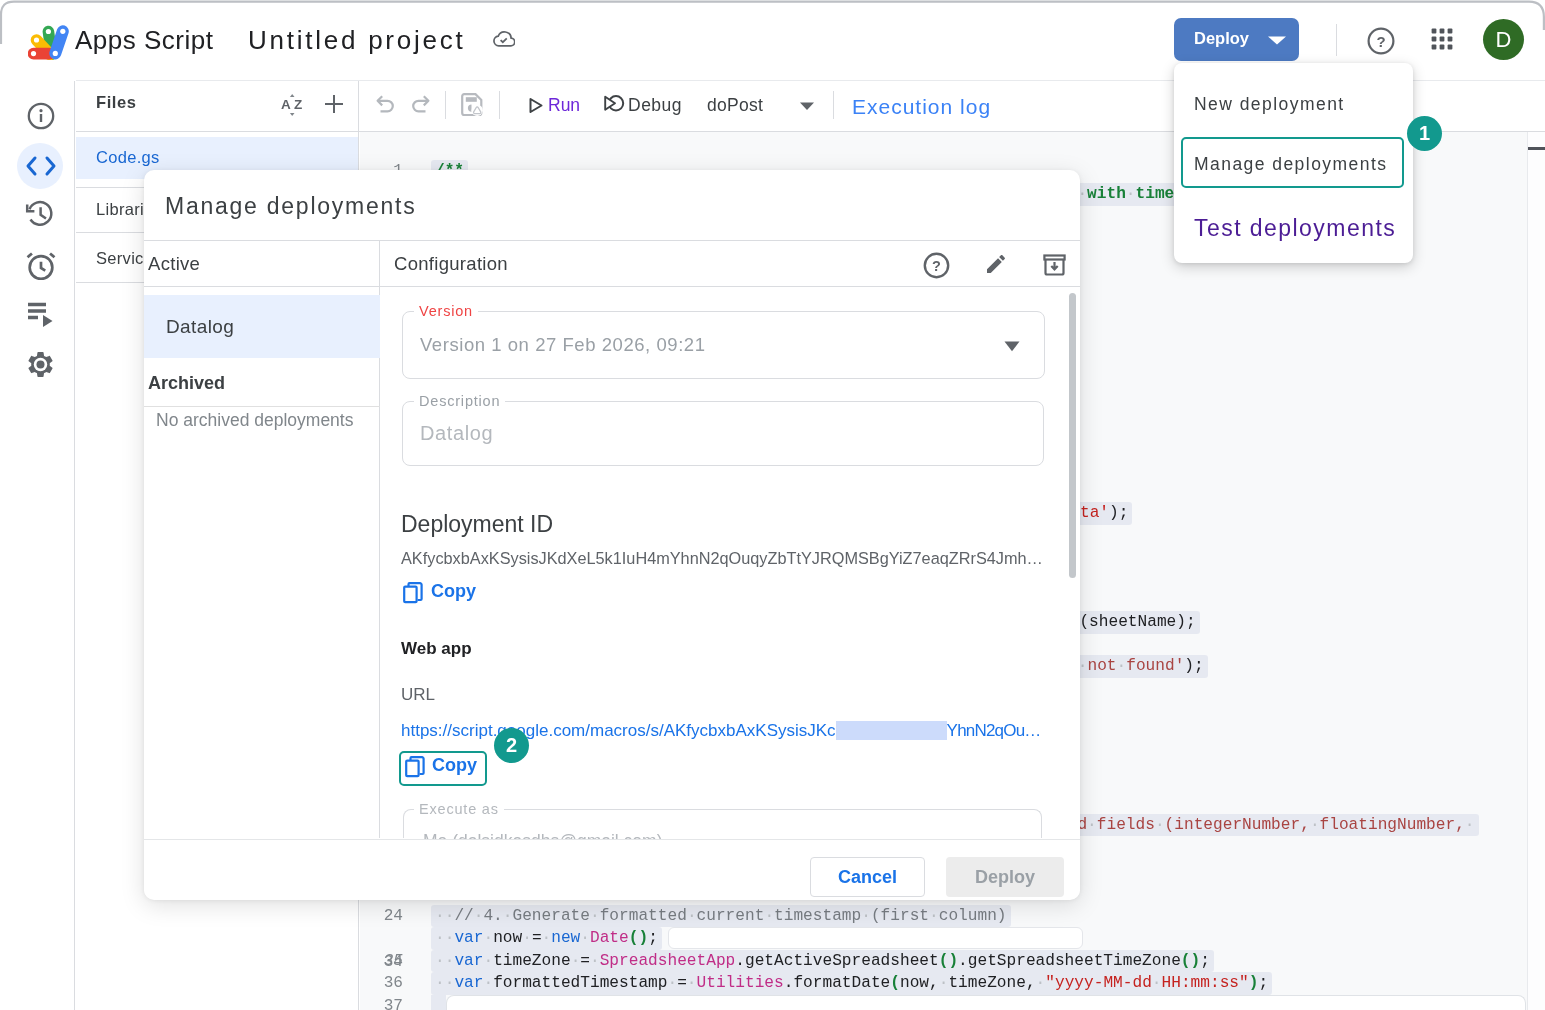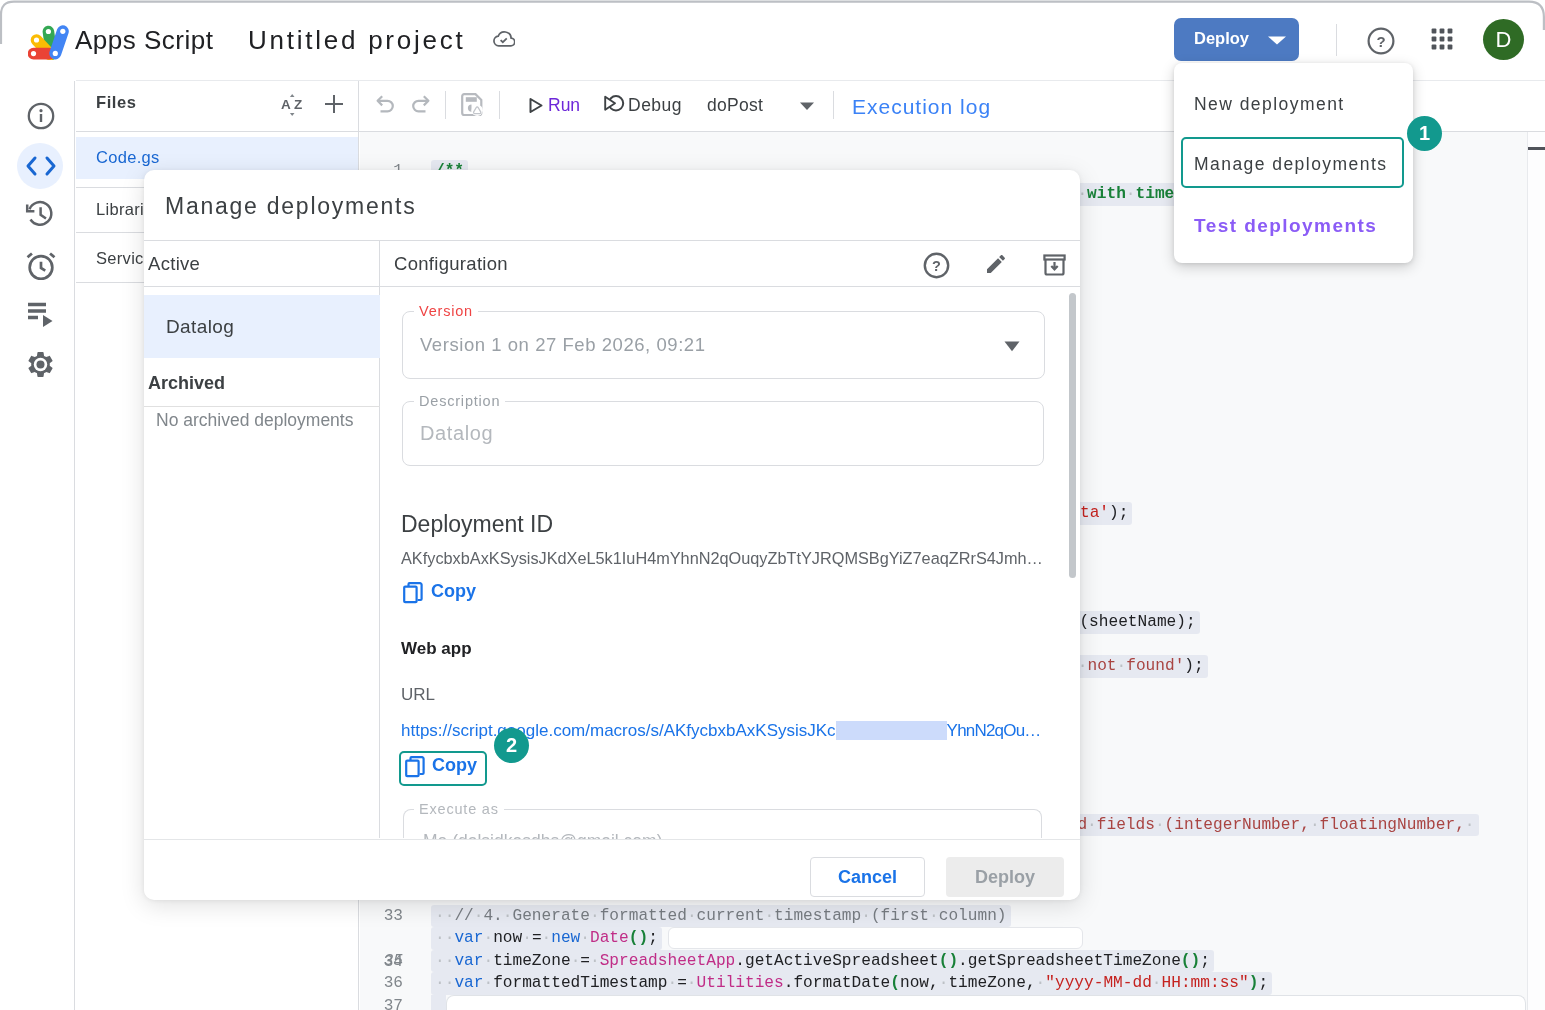--- a/index.html
+++ b/index.html
@@ -22,21 +22,21 @@
 
 <div class="ln" style="top:160px;">1</div>
 <div class="cl mono" style="top:160px;"><span class="hl"><span class="br">/**</span></span></div>
 
 <div class="abs mono" style="left:1077.4px;top:183px;"><span class="hl"><span class="ws">·</span><span class="br">with</span><span class="ws">·</span><span class="br">timestamp</span></span></div>
 <div class="abs mono" style="left:1060.6px;top:502px;"><span class="hl"><span class="str">data'</span><span class="idn">);</span></span></div>
 <div class="abs mono" style="left:1079.4px;top:611px;"><span class="hl"><span class="idn">(sheetName);</span></span></div>
 <div class="abs mono" style="left:1077.8px;top:655px;"><span class="hl"><span class="ws">·</span><span class="r2">not</span><span class="ws">·</span><span class="r2">found'</span><span class="idn">);</span></span></div>
 <div class="abs mono" style="left:1077.4px;top:813.5px;"><span class="hl"><span class="r2">d</span><span class="ws">·</span><span class="r2">fields</span><span class="ws">·</span><span class="r2">(integerNumber,</span><span class="ws">·</span><span class="r2">floatingNumber,</span><span class="ws">·</span></span></div>
 
-<div class="ln" style="top:904.5px;">33</div>
+<div class="ln" style="top:904.5px;">24</div>
 <div class="ln" style="top:927px;margin-top:24px;">34</div>
 <div class="ln" style="top:949.5px;font-style:italic;">35</div>
 <div class="ln" style="top:972px;">36</div>
 <div class="ln" style="top:994.5px;">37</div>
 
 <div class="cl mono" style="top:904.5px;"><span class="hl"><span class="ws">··</span><span class="cm">//</span><span class="ws">·</span><span class="cm">4.</span><span class="ws">·</span><span class="cm">Generate</span><span class="ws">·</span><span class="cm">formatted</span><span class="ws">·</span><span class="cm">current</span><span class="ws">·</span><span class="cm">timestamp</span><span class="ws">·</span><span class="cm">(first</span><span class="ws">·</span><span class="cm">column)</span></span></div>
 <div class="cl mono" style="top:927px;"><span class="hl"><span class="ws">··</span><span class="kw">var</span><span class="ws">·</span><span class="idn">now</span><span class="ws">·</span><span class="idn">=</span><span class="ws">·</span><span class="kw">new</span><span class="ws">·</span><span class="cls">Date</span><span class="br">()</span><span class="idn">;</span></span></div>
 
 <div class="abs" style="left:668px;top:927px;width:415px;height:22px;background:#fff;border:1px solid #e4e6ea;border-radius:6px;box-sizing:border-box;"></div>
 <div class="cl mono" style="top:949.5px;"><span class="hl"><span class="ws">··</span><span class="kw">var</span><span class="ws">·</span><span class="idn">timeZone</span><span class="ws">·</span><span class="idn">=</span><span class="ws">·</span><span class="cls">SpreadsheetApp</span><span class="idn">.getActiveSpreadsheet</span><span class="br">()</span><span class="idn">.getSpreadsheetTimeZone</span><span class="br">()</span><span class="idn">;</span></span></div>
@@ -261,19 +261,19 @@
 <div class="abs" style="left:144px;top:838.5px;width:936px;height:60.5px;background:#fff;border-top:1px solid #e4e6e8;border-radius:0 0 10px 10px;"></div>
 <div class="abs" style="left:810px;top:857px;width:115px;height:40px;border:1px solid #dadce0;border-radius:4px;box-sizing:border-box;text-align:center;line-height:38px;font-size:18px;font-weight:bold;color:#1a73e8;">Cancel</div>
 <div class="abs" style="left:946px;top:857px;width:118px;height:40px;background:#ececec;border-radius:4px;text-align:center;line-height:40px;font-size:18px;font-weight:bold;color:#9aa0a6;">Deploy</div>
 
 <div class="abs" style="left:1069px;top:293px;width:7px;height:285px;background:#c3c7cb;border-radius:4px;"></div>
 
 <div class="abs" style="left:1173.5px;top:62.5px;width:239px;height:200px;background:#fff;border-radius:8px;box-shadow:0 4px 14px rgba(0,0,0,0.18),0 1px 4px rgba(0,0,0,0.1);"></div>
 <div class="abs" style="left:1194px;top:94px;font-size:17.5px;color:#3c4043;letter-spacing:1.45px;">New deployment</div>
 <div class="abs" style="left:1180.5px;top:136.5px;width:223px;height:51px;border:2.5px solid #12998e;border-radius:5px;box-sizing:border-box;"></div>
 <div class="abs" style="left:1194px;top:154px;font-size:17.5px;color:#3c4043;letter-spacing:1.45px;">Manage deployments</div>
-<div class="abs" style="left:1194px;top:215px;font-size:19px;color:#8b5cf6;letter-spacing:1.45px;font-weight:bold;">Test deployments</div>
+<div class="abs" style="left:1194px;top:215px;font-size:23px;color:#4c1d95;letter-spacing:1.45px;">Test deployments</div>
 
 <div class="abs" style="left:1407px;top:116px;width:35px;height:35px;border-radius:50%;background:#12998e;color:#fff;font-size:20px;font-weight:bold;text-align:center;line-height:35px;">1</div>
 
 <svg class="ic" style="left:0;top:0;" width="1545" height="44" viewBox="0 0 1545 44">
  <path d="M1 44 L1 14 Q1 1.6 14 1.6 L1529 1.6 Q1543.9 1.6 1543.9 17 L1543.9 30" fill="none" stroke="#bcbfc4" stroke-width="2.2"></path>
 </svg>
 
 </body></html>

